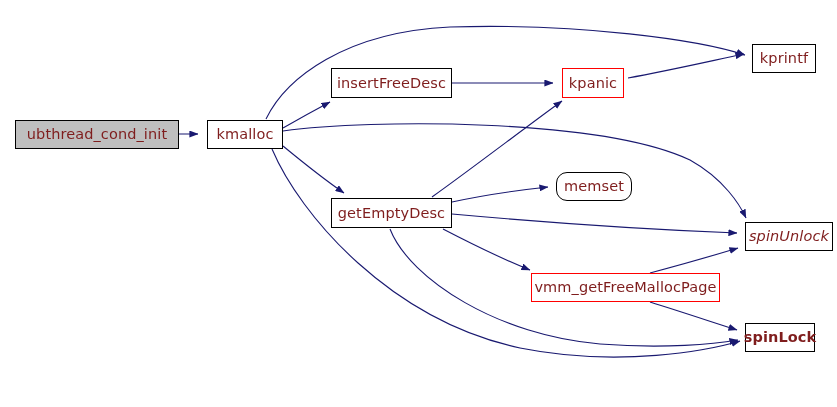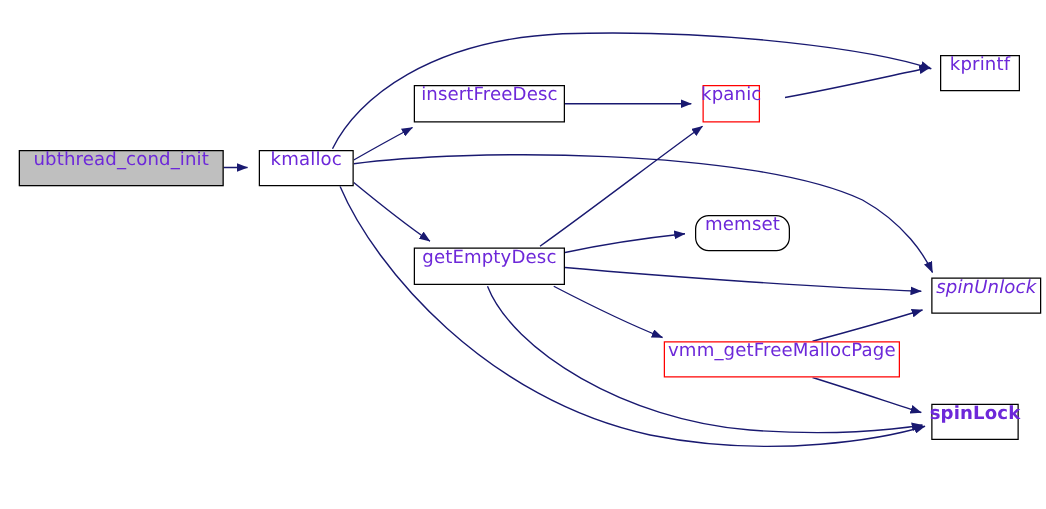--- a/index.html
+++ b/index.html
@@ -21,26 +21,26 @@
     position: absolute;
     left: 0;
     top: 0;
     width: 837px;
     height: 407px;
   }
   .gnode {
     position: absolute;
     box-sizing: border-box;
     display: flex;
-    align-items: flex-start;
+    align-items: center;
     justify-content: center;
     background: #ffffff;
     border: 1px solid #000000;
     font-size: 14.5px;
-    color: #6d28d9;
+    color: #7f1d1d;
     white-space: nowrap;
     letter-spacing: 0.1px;
     line-height: 1;
   }
   .gnode.highlight {
     background: #bfbfbf;
     border: 1px solid #000000;
   }
   .gnode.redborder {
     border: 1px solid #ff0000;
@@ -82,21 +82,21 @@
   <div id="nodes-group">
       <div class="gnode highlight" style="left: 15px; top: 120px; width: 164px; height: 29px;">
         <span class="gnode-label">ubthread_cond_init</span>
       </div>
       <div class="gnode" style="left: 207px; top: 120px; width: 76px; height: 29px;">
         <span class="gnode-label">kmalloc</span>
       </div>
       <div class="gnode" style="left: 331px; top: 68px; width: 121px; height: 30px;">
         <span class="gnode-label">insertFreeDesc</span>
       </div>
-      <div class="gnode redborder" style="left: 562px; top: 68px; width: 46px; height: 30px;">
+      <div class="gnode redborder" style="left: 562px; top: 68px; width: 62px; height: 30px;">
         <span class="gnode-label">kpanic</span>
       </div>
       <div class="gnode" style="left: 752px; top: 44px; width: 64px; height: 29px;">
         <span class="gnode-label">kprintf</span>
       </div>
       <div class="gnode" style="left: 556px; top: 172px; width: 76px; height: 29px; border-radius: 11px;">
         <span class="gnode-label">memset</span>
       </div>
       <div class="gnode" style="left: 331px; top: 198px; width: 121px; height: 30px;">
         <span class="gnode-label">getEmptyDesc</span>

